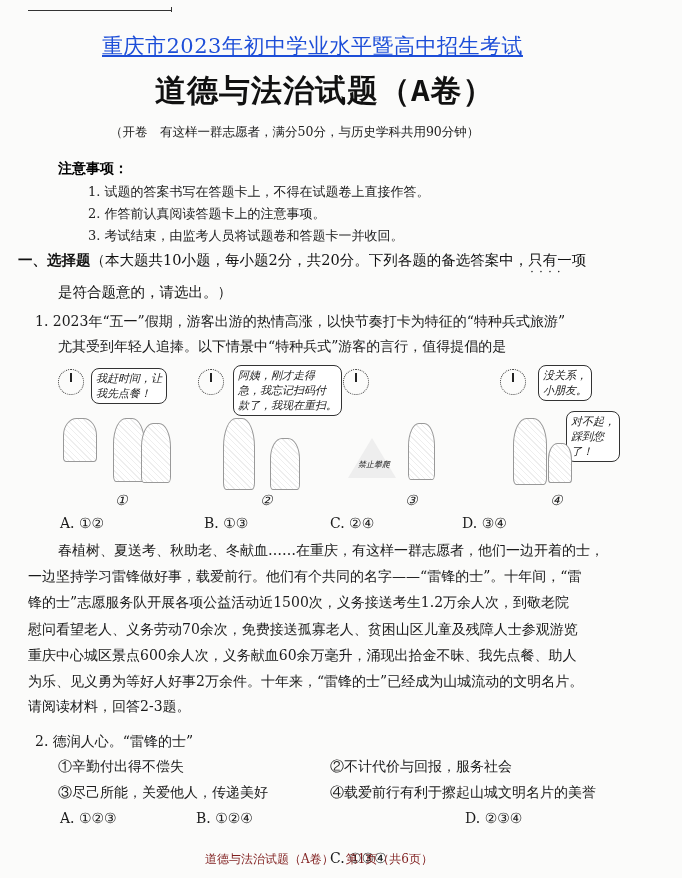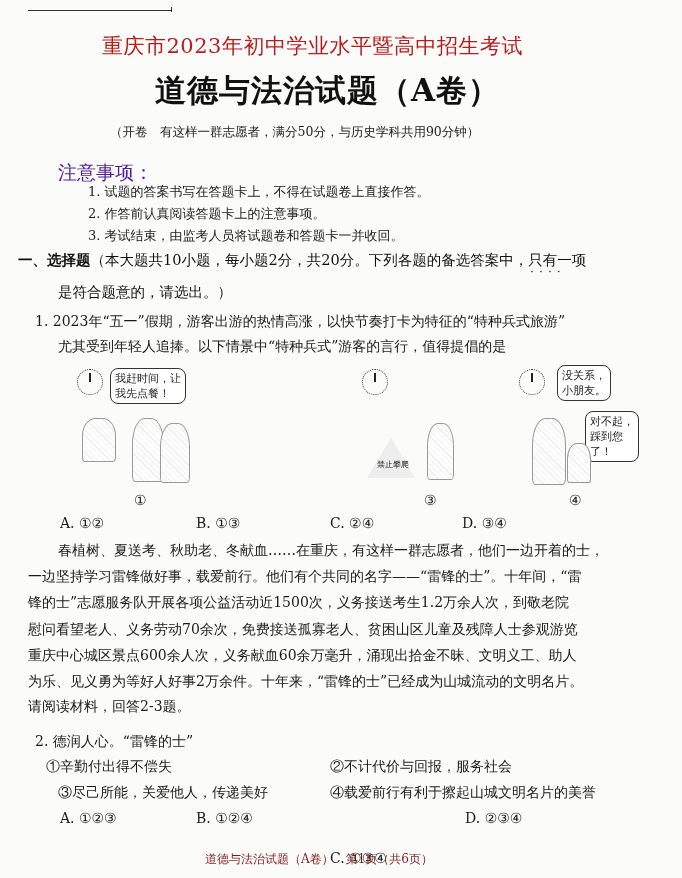--- a/index.html
+++ b/index.html
@@ -6,31 +6,31 @@
   body {
     width: 682px; height: 878px; overflow: hidden;
     background: #fbfbfa;
     font-family: "DejaVu Serif", "Liberation Serif", serif;
     color: #1a1a1a;
     position: relative;
   }
   .abs { position: absolute; }
   .topline { left: 28px; top: 10px; width: 144px; height: 0; border-top: 1.5px solid #333; }
   .topline::after { content: ""; position: absolute; right: 0; top: -4px; height: 5px; border-left: 1.5px solid #333; }
-  .title1 { left: 102px; top: 32px; font-size: 21px; letter-spacing: 0.5px; color: #b91c1c; white-space: nowrap; }
-  .title2 { left: 155px; top: 70px; font-size: 31px; font-weight: bold; letter-spacing: 1px; white-space: nowrap; color: #111; }
+  .title1 { left: 102px; top: 32px; font-size: 21px; letter-spacing: 0.5px; color: #1d4ed8; white-space: nowrap; text-decoration: underline; }
+  .title2 { left: 155px; top: 70px; font-size: 31px; font-weight: bold; letter-spacing: 1px; white-space: nowrap; color: #111; font-family: Liberation Mono, monospace; }
   .subtitle { left: 110px; top: 124px; font-size: 12.5px; white-space: nowrap; color: #222; }
-  .notice-h { left: 58px; top: 160px; font-size: 19px; font-weight: normal; color:#4c1d95; }
+  .notice-h { left: 58px; top: 160px; font-size: 14px; font-weight: bold; color:#000000; }
   .notice { left: 88px; font-size: 13px; white-space: nowrap; color:#222; }
   .sec { left: 18px; font-size: 14.5px; white-space: nowrap; color:#111; }
   .sec b { font-weight: bold; font-family: Liberation Serif, serif; }
   .dotted { position: relative; text-align: center; }
   .dotted::after { content: "· · · ·"; position: absolute; left: 2px; top: 14px; font-size: 11px; letter-spacing: 1px; }
   .para { left: 28px; font-size: 14px; white-space: nowrap; color:#1a1a1a; }
-  .pics { left: 72px; top: 363px; width: 580px; height: 145px; }
+  .pics { left: 53px; top: 363px; width: 580px; height: 145px; font-style: italic; }
   .pic { position: absolute; top: 0; width: 140px; height: 145px; }
   .clock { position: absolute; width: 24px; height: 24px; border: 1.5px dotted #333; border-radius: 50%; }
   .clock::before { content: ""; position: absolute; left: 11px; top: 3px; width: 1.5px; height: 9px; background: #222; }
   .bubble { position: absolute; border: 1.5px solid #333; border-radius: 8px; background: #fff; font-size: 11px; line-height: 15px; padding: 2px 4px; font-family: "DejaVu Sans", sans-serif; white-space: pre; color: #222; }
   .figure { position: absolute; border: 1px solid #999; border-radius: 40% 40% 10% 10%; background: repeating-linear-gradient(45deg, #fff 0 3px, #eee 3px 4px); }
   .pic-num { position: absolute; bottom: 0; font-size: 14px; }
   .opt-row { position: absolute; font-size: 14px; white-space: nowrap; color:#1a1a1a; }
   .footer { left: 205px; top: 851px; font-size: 12px; white-space: nowrap; color:#7f1d1d; }
 </style>
 </head>
@@ -58,20 +58,29 @@
 <div class="abs pics">
   <div class="pic" style="left:0">
     <div class="clock" style="left:5px;top:6px"></div>
     <div class="bubble" style="left:38px;top:5px">我赶时间，让
 我先点餐！</div>
     <div class="figure" style="left:10px;top:55px;width:32px;height:42px"></div>
     <div class="figure" style="left:60px;top:55px;width:30px;height:62px"></div>
     <div class="figure" style="left:88px;top:60px;width:28px;height:58px"></div>
     <div class="pic-num" style="left:62px">①</div>
   </div>
+  <div class="pic" style="left:145px">
+    <div class="clock" style="left:0;top:6px"></div>
+    <div class="bubble" style="left:35px;top:2px">阿姨，刚才走得
+急，我忘记扫码付
+款了，我现在重扫。</div>
+    <div class="figure" style="left:25px;top:55px;width:30px;height:70px"></div>
+    <div class="figure" style="left:72px;top:75px;width:28px;height:50px"></div>
+    <div class="pic-num" style="left:62px">②</div>
+  </div>
   <div class="pic" style="left:290px">
     <div class="clock" style="left:0;top:6px"></div>
     <div class="abs" style="left:5px;top:75px;width:0;height:0;border-left:24px solid transparent;border-right:24px solid transparent;border-bottom:40px solid #eee"></div>
     <div class="abs" style="left:15px;top:96px;font-size:8px;font-family:'DejaVu Sans',sans-serif">禁止攀爬</div>
     <div class="figure" style="left:65px;top:60px;width:25px;height:55px"></div>
     <div class="pic-num" style="left:62px">③</div>
   </div>
   <div class="pic" style="left:435px">
     <div class="clock" style="left:12px;top:6px"></div>
     <div class="bubble" style="left:50px;top:2px">没关系，
@@ -79,34 +88,34 @@
     <div class="bubble" style="left:78px;top:48px">对不起，
 踩到您
 了！</div>
     <div class="figure" style="left:25px;top:55px;width:32px;height:65px"></div>
     <div class="figure" style="left:60px;top:80px;width:22px;height:38px"></div>
     <div class="pic-num" style="left:62px">④</div>
   </div>
 </div>
 
 <div class="opt-row" style="top:515px;left:60px">A. ①②</div>
-<div class="opt-row" style="top:515px;left:196px">B. ①③</div>
+<div class="opt-row" style="top:515px;left:204px">B. ①③</div>
 <div class="opt-row" style="top:515px;left:330px">C. ②④</div>
 <div class="opt-row" style="top:515px;left:462px">D. ③④</div>
 
 <div class="abs para" style="top:542px;left:58px">春植树、夏送考、秋助老、冬献血……在重庆，有这样一群志愿者，他们一边开着的士，</div>
 <div class="abs para" style="top:568px">一边坚持学习雷锋做好事，载爱前行。他们有个共同的名字——“雷锋的士”。十年间，“雷</div>
 <div class="abs para" style="top:594px">锋的士”志愿服务队开展各项公益活动近1500次，义务接送考生1.2万余人次，到敬老院</div>
 <div class="abs para" style="top:621px">慰问看望老人、义务劳动70余次，免费接送孤寡老人、贫困山区儿童及残障人士参观游览</div>
-<div class="abs para" style="top:647px">重庆中心城区景点600余人次，义务献血60余万毫升，涌现出拾金不昧、文明义工、助人</div>
+<div class="abs para" style="top:647px">重庆中心城区景点600余人次，义务献血60余万毫升，涌现出拾金不昧、我先点餐、助人</div>
 <div class="abs para" style="top:673px">为乐、见义勇为等好人好事2万余件。十年来，“雷锋的士”已经成为山城流动的文明名片。</div>
 <div class="abs para" style="top:698px">请阅读材料，回答2-3题。</div>
 
 <div class="abs para" style="top:733px;left:35px">2. 德润人心。“雷锋的士”</div>
-<div class="abs para" style="top:758px;left:46px">①辛勤付出得不偿失</div>
+<div class="abs para" style="top:758px;left:58px">①辛勤付出得不偿失</div>
 <div class="abs para" style="top:758px;left:330px">②不计代价与回报，服务社会</div>
 <div class="abs para" style="top:784px;left:58px">③尽己所能，关爱他人，传递美好</div>
 <div class="abs para" style="top:784px;left:330px">④载爱前行有利于擦起山城文明名片的美誉</div>
 
 <div class="opt-row" style="top:810px;left:60px">A. ①②③</div>
 <div class="opt-row" style="top:810px;left:196px">B. ①②④</div>
 <div class="opt-row" style="top:850px;left:330px">C. ①③④</div>
 <div class="opt-row" style="top:810px;left:465px">D. ②③④</div>
 
 <div class="abs footer">道德与法治试题（A卷）　第1页（共6页）</div>

